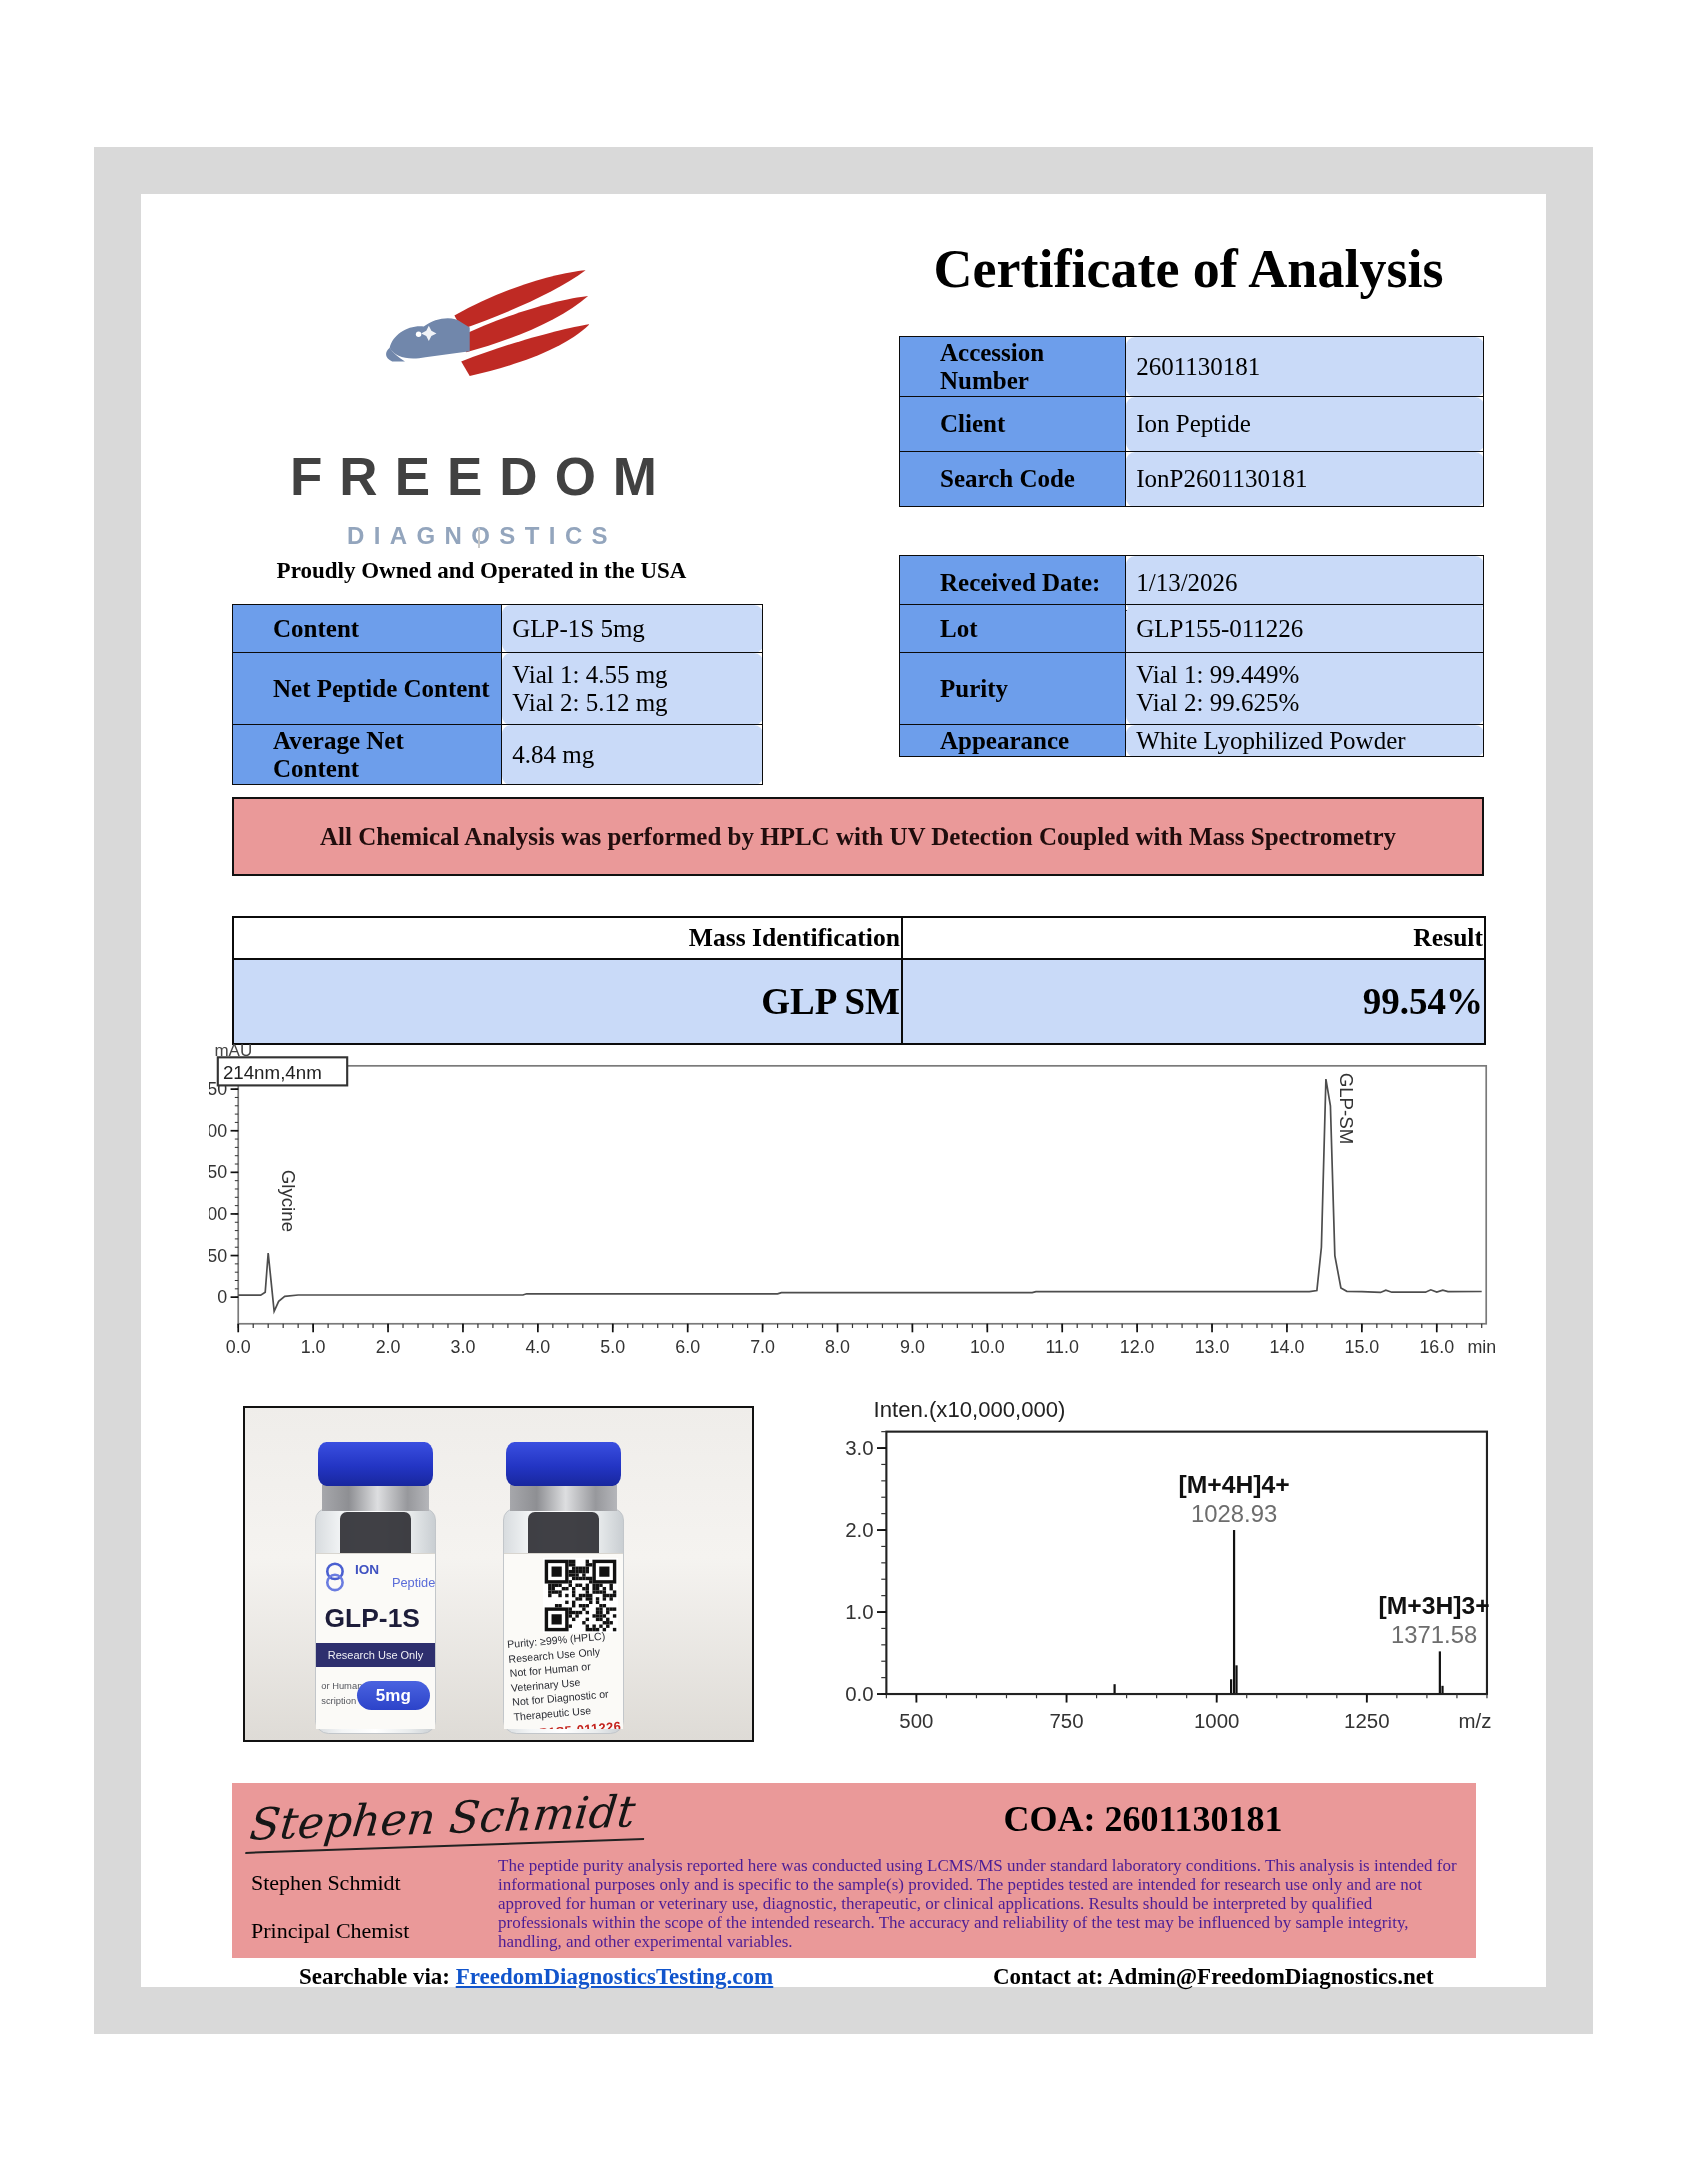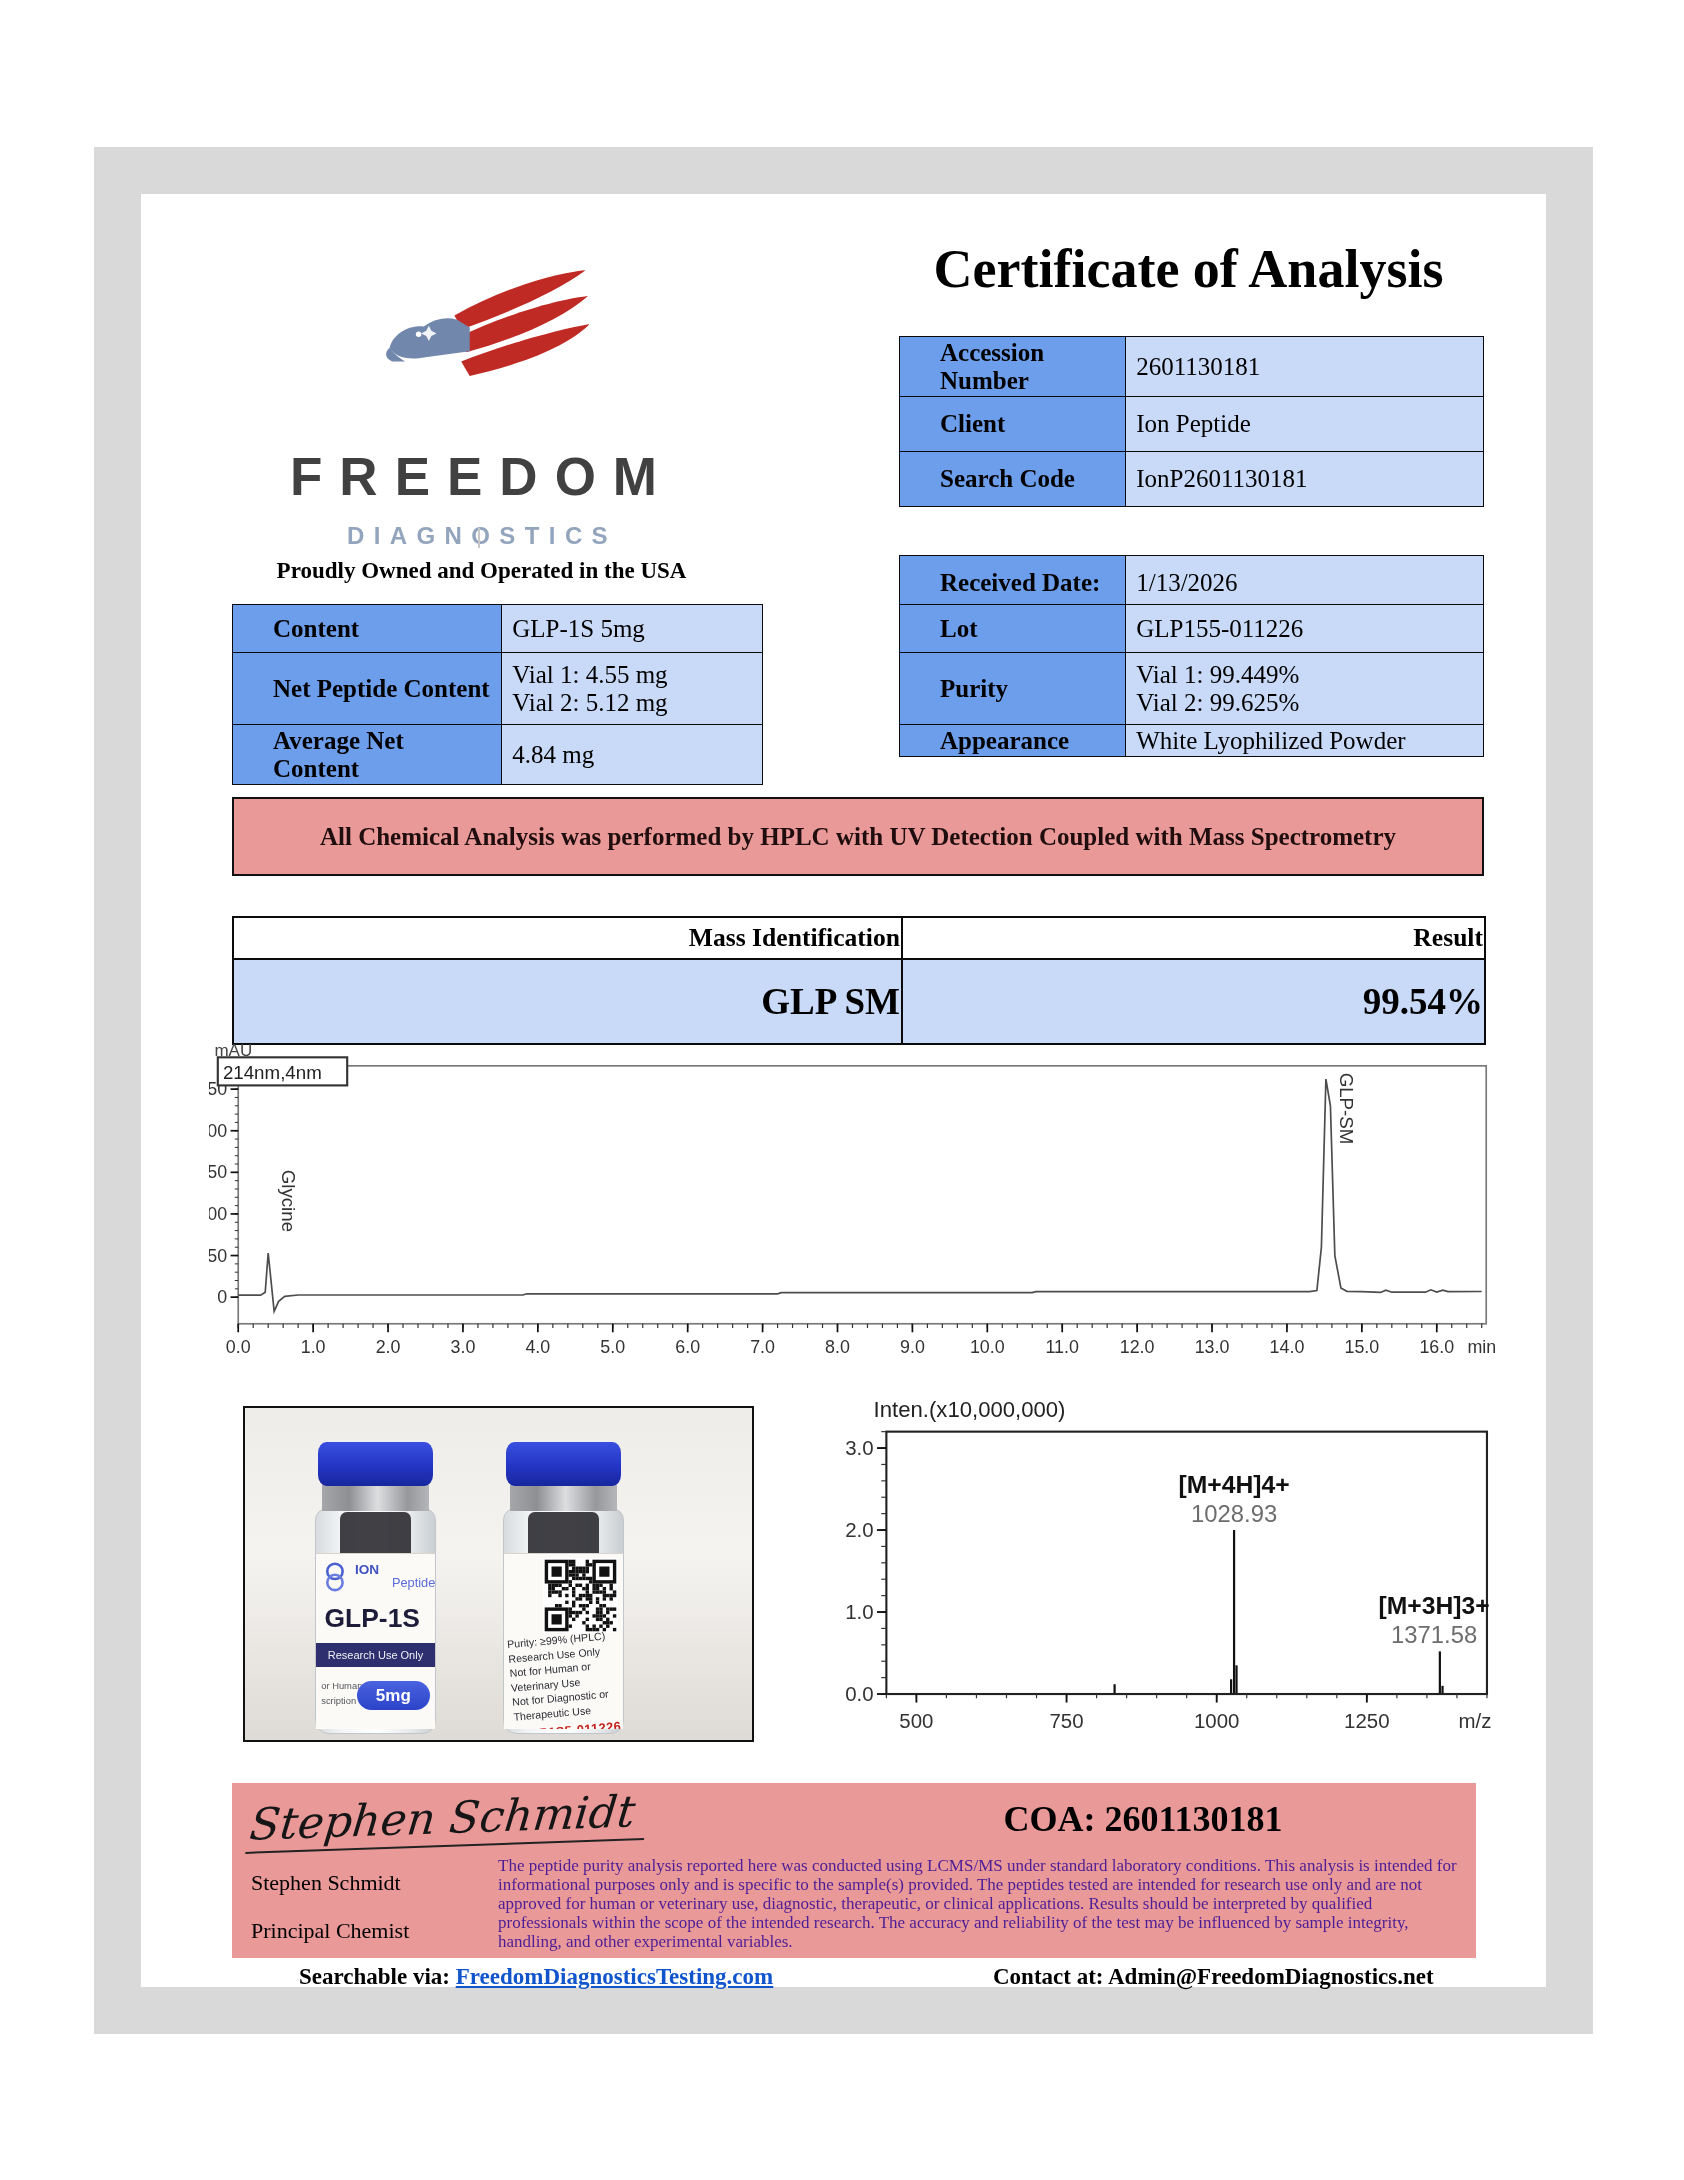--- a/index.html
+++ b/index.html
@@ -20,21 +20,21 @@
   .tagline{left:51px;top:364px;width:579px;text-align:center;font-weight:700;font-size:23px;}
   .search-line{left:102px;top:417px;font-weight:700;font-size:23px;}
   .link{color:#1155cc;text-decoration:underline;cursor:pointer;}
   .doc-title{left:779px;top:44px;width:537px;text-align:center;font-weight:700;font-size:54px;}
 
   
   table.doc{border-collapse:collapse;table-layout:fixed;}
   table.doc td{border:1.7px solid #0b0b0b;padding:1.7px 10.2px;font-size:25px;vertical-align:middle;
                overflow:hidden;}
   table.doc td.lab{background:#6d9eeb;font-weight:700;padding-left:40px;}
-  table.doc td.val{background:#c9daf8;white-space:pre-line;}
+  table.doc td.val{background:#c9daf8;white-space:pre-line;border-radius:9px;}
   table.doc{border:0.9px solid #0b0b0b;}
 
   .banner{left:91px;top:603px;width:1252px;height:79px;box-sizing:border-box;border:2.6px solid #111;
           background:#ea9999;display:flex;align-items:center;justify-content:center;
           font-weight:700;font-size:25px;color:#200d0d;text-align:center;}
 
   table.result{left:91px;top:722px;position:absolute;border-collapse:collapse;table-layout:fixed;}
   table.result td{border:2.6px solid #0b0b0b;text-align:right;font-weight:700;}
   table.result .hdr td{background:#ffffff;font-size:25.6px;height:38px;}
   table.result .dat td{background:#c9daf8;font-size:37px;height:81px;}

